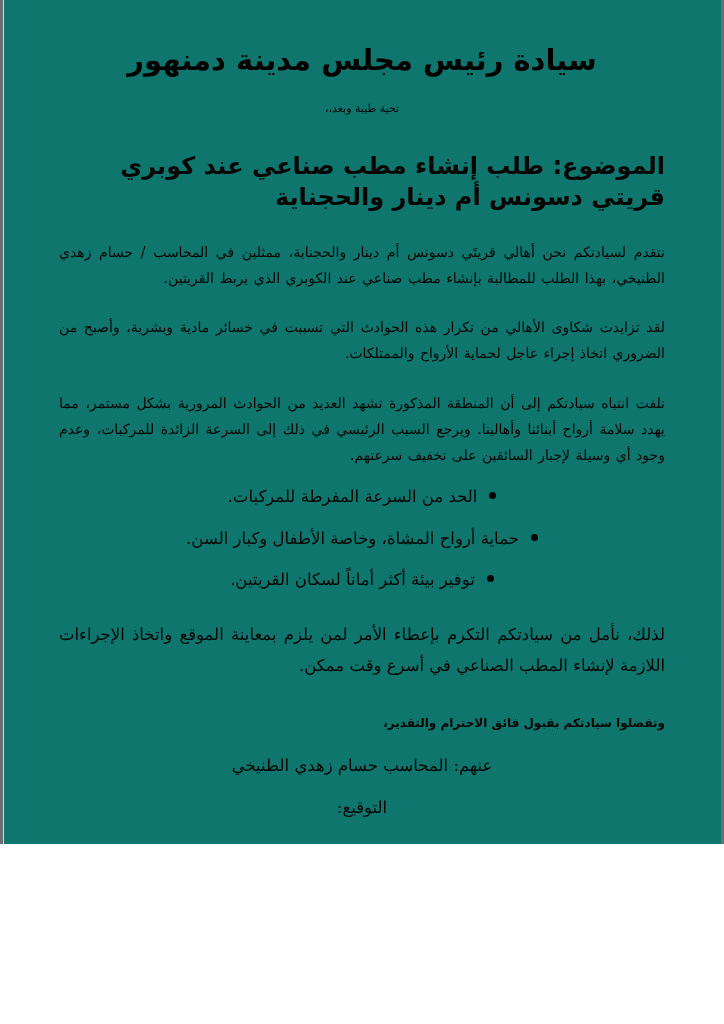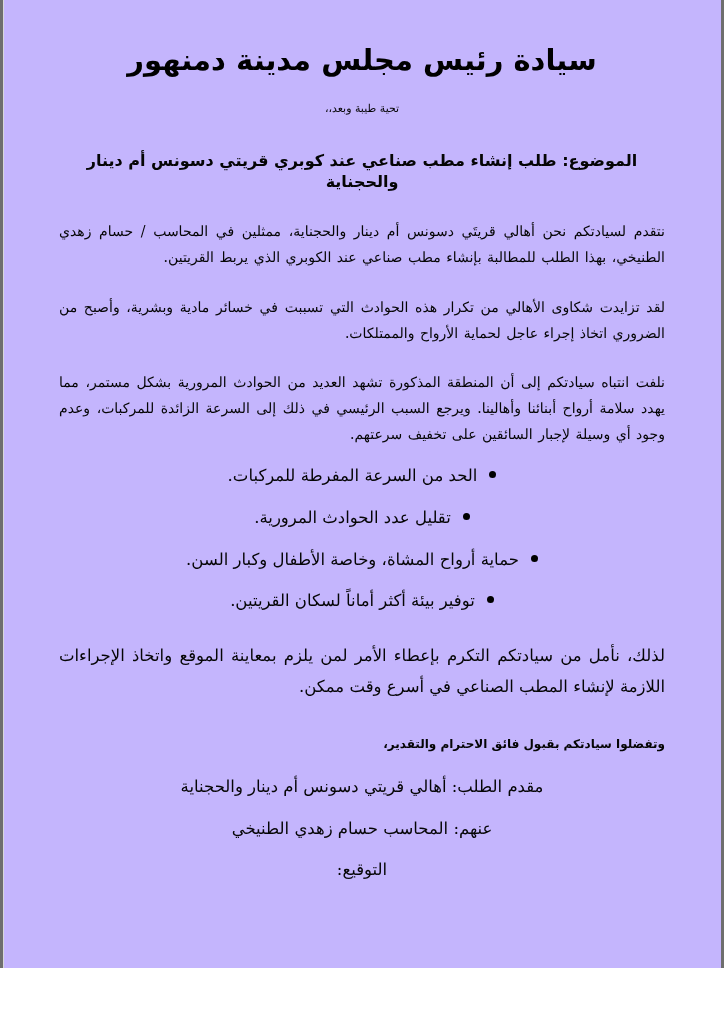--- a/index.html
+++ b/index.html
@@ -7,23 +7,23 @@
     margin: 0;
     padding: 0;
     background: #ffffff;
   }
   body {
     font-family: "DejaVu Sans", "Liberation Sans", sans-serif;
   }
   .page {
     position: relative;
     width: 724px;
-    height: 968px;
+    height: 844px;
     margin: 0 auto;
-    background: #c4b5fd;
+    background: #0f766e;
     box-sizing: border-box;
     border-left: 3px solid #6e6e6e;
     border-right: 3px solid #6e6e6e;
     overflow: hidden;
   }
   .page::before {
     content: "";
     position: absolute;
     left: 0; top: 0; bottom: 0;
     width: 1px;
@@ -50,23 +50,23 @@
   }
 
   .greeting {
     text-align: center;
     font-size: 11px;
     margin: 24px 0 0 0;
     font-family: "DejaVu Serif", "Liberation Serif", serif;
   }
 
   .subject {
-    text-align: center;
+    text-align: right;
     font-weight: bold;
-    font-size: 16px;
+    font-size: 24px;
     margin: 36px 0 0 0;
     line-height: 1.3;
   }
 
   p.body-par {
     font-family: "DejaVu Serif", "Liberation Serif", serif;
     font-size: 14px;
     line-height: 1.85;
     text-align: justify;
     text-justify: inter-word;
@@ -158,35 +158,31 @@
     <p class="body-par">لقد تزايدت شكاوى الأهالي من تكرار هذه الحوادث التي تسببت في خسائر مادية وبشرية، وأصبح من الضروري اتخاذ إجراء عاجل لحماية الأرواح والممتلكات.</p>
 
     <p class="body-par">نلفت انتباه سيادتكم إلى أن المنطقة المذكورة تشهد العديد من الحوادث المرورية بشكل مستمر، مما يهدد سلامة أرواح أبنائنا وأهالينا. ويرجع السبب الرئيسي في ذلك إلى السرعة الزائدة للمركبات، وعدم وجود أي وسيلة لإجبار السائقين على تخفيف سرعتهم.</p>
 
 
     <ul class="benefits">
       <li>
         <span class="bullet-dot"></span><span class="li-text">الحد من السرعة المفرطة للمركبات.</span>
       </li>
       <li>
-        <span class="bullet-dot"></span><span class="li-text">تقليل عدد الحوادث المرورية.</span>
-      </li>
-      <li>
         <span class="bullet-dot"></span><span class="li-text">حماية أرواح المشاة، وخاصة الأطفال وكبار السن.</span>
       </li>
       <li>
         <span class="bullet-dot"></span><span class="li-text">توفير بيئة أكثر أماناً لسكان القريتين.</span>
       </li>
     </ul>
 
     <p class="closing-par">لذلك، نأمل من سيادتكم التكرم بإعطاء الأمر لمن يلزم بمعاينة الموقع واتخاذ الإجراءات اللازمة لإنشاء المطب الصناعي في أسرع وقت ممكن.</p>
 
     <div class="regards">وتفضلوا سيادتكم بقبول فائق الاحترام والتقدير،</div>
 
     <div class="signature-block">
-      <div class="sig-line">مقدم الطلب: أهالي قريتي دسونس أم دينار والحجناية</div>
       <div class="sig-line">عنهم: المحاسب حسام زهدي الطنيخي</div>
       <div class="sig-line">التوقيع:</div>
 
     </div>
 
   </div>
 </div>
 
 </body></html>

